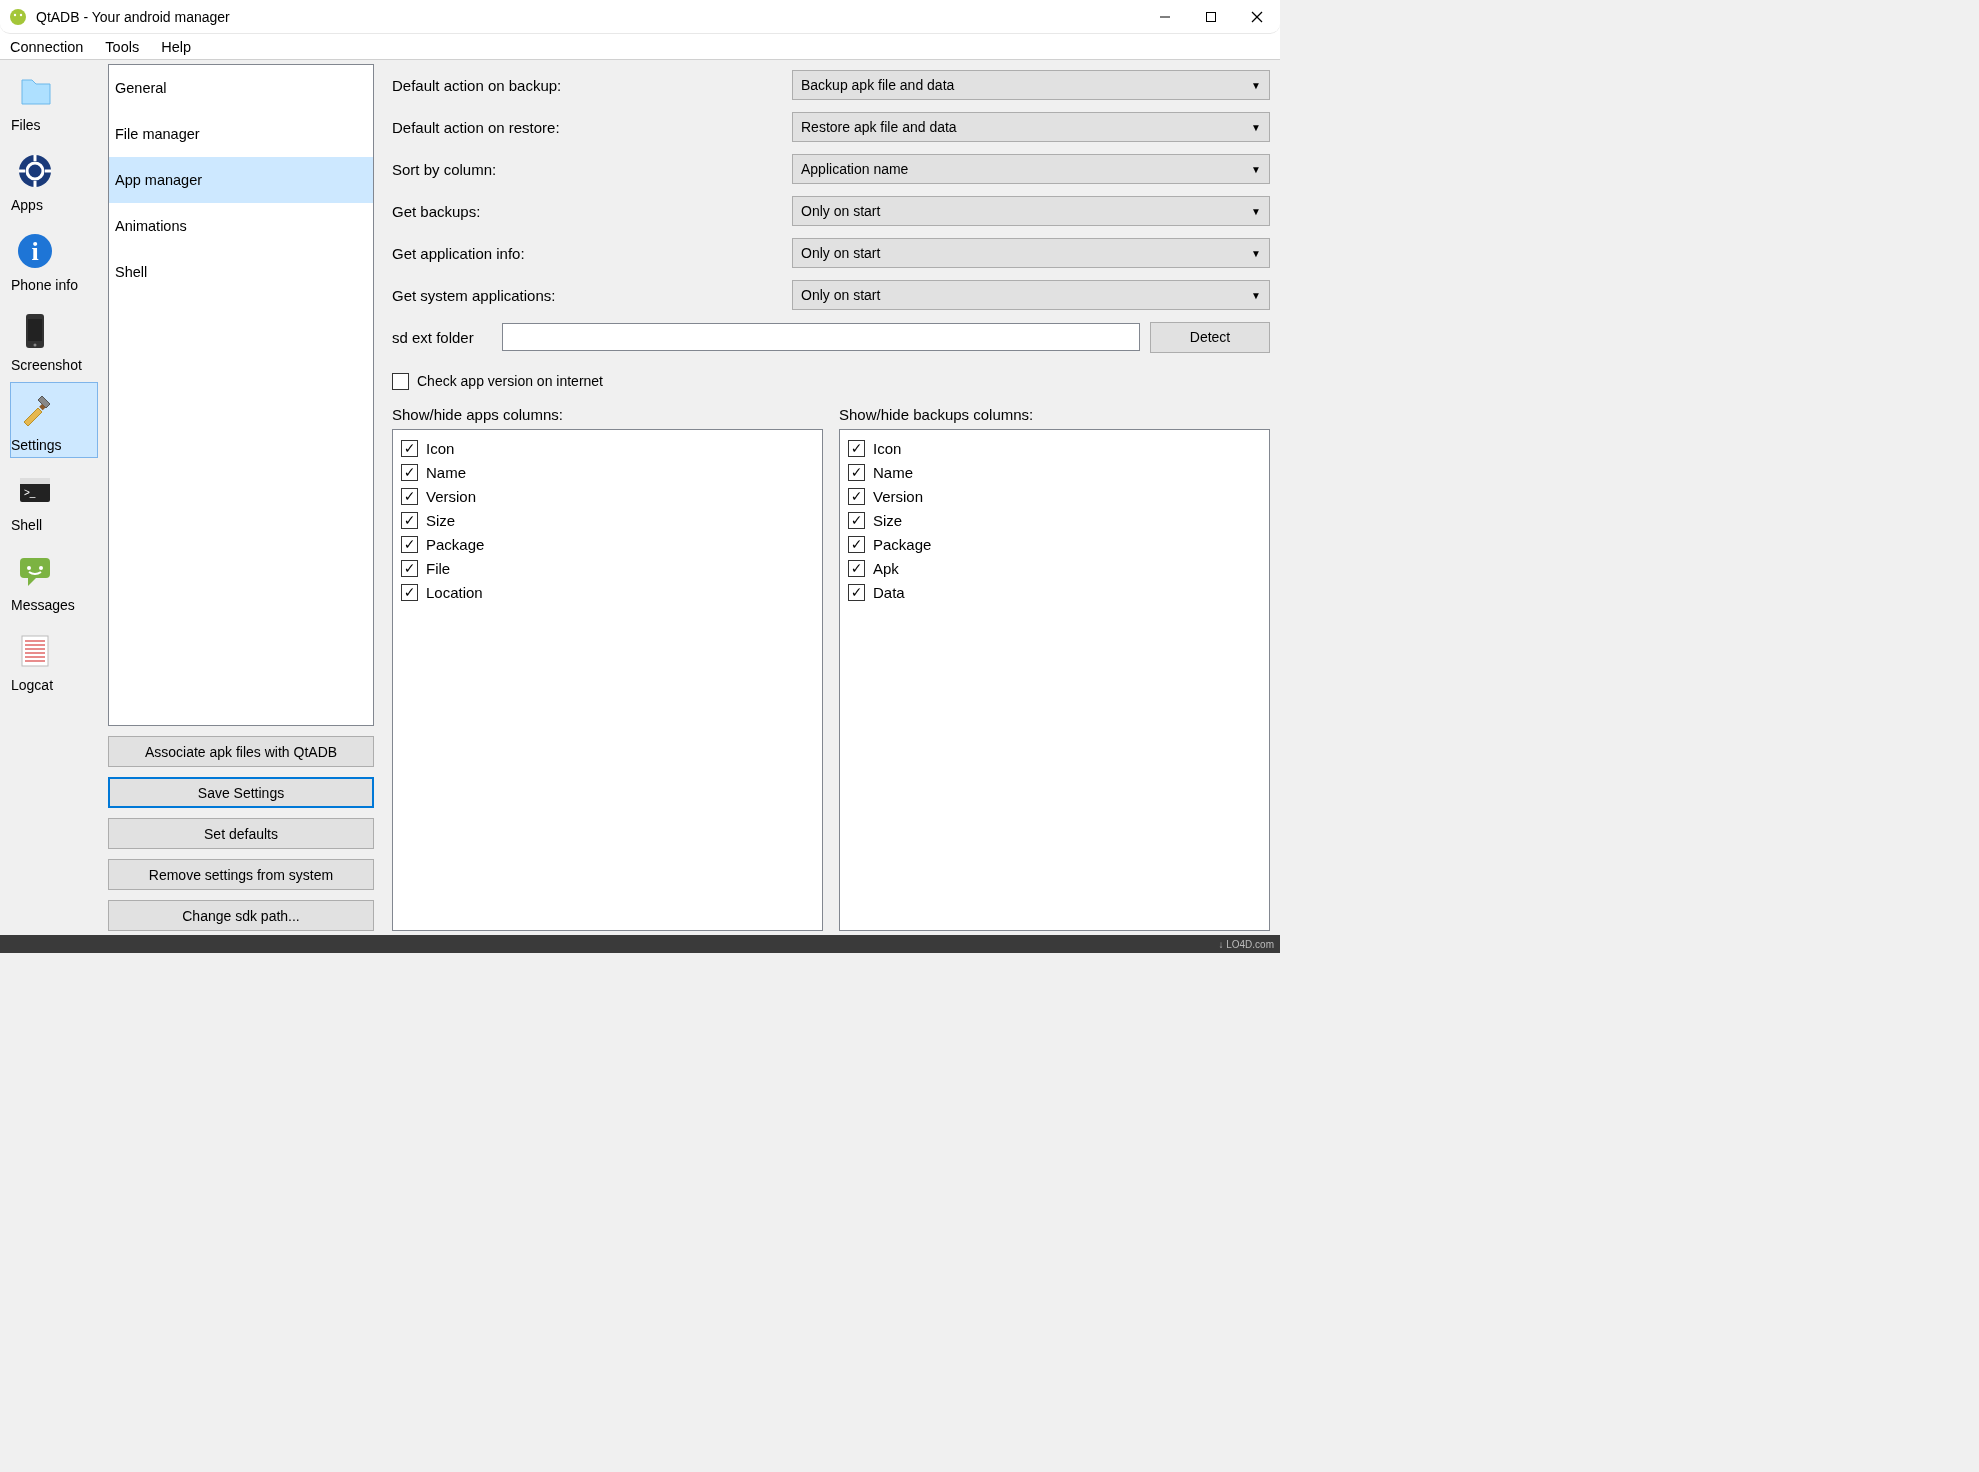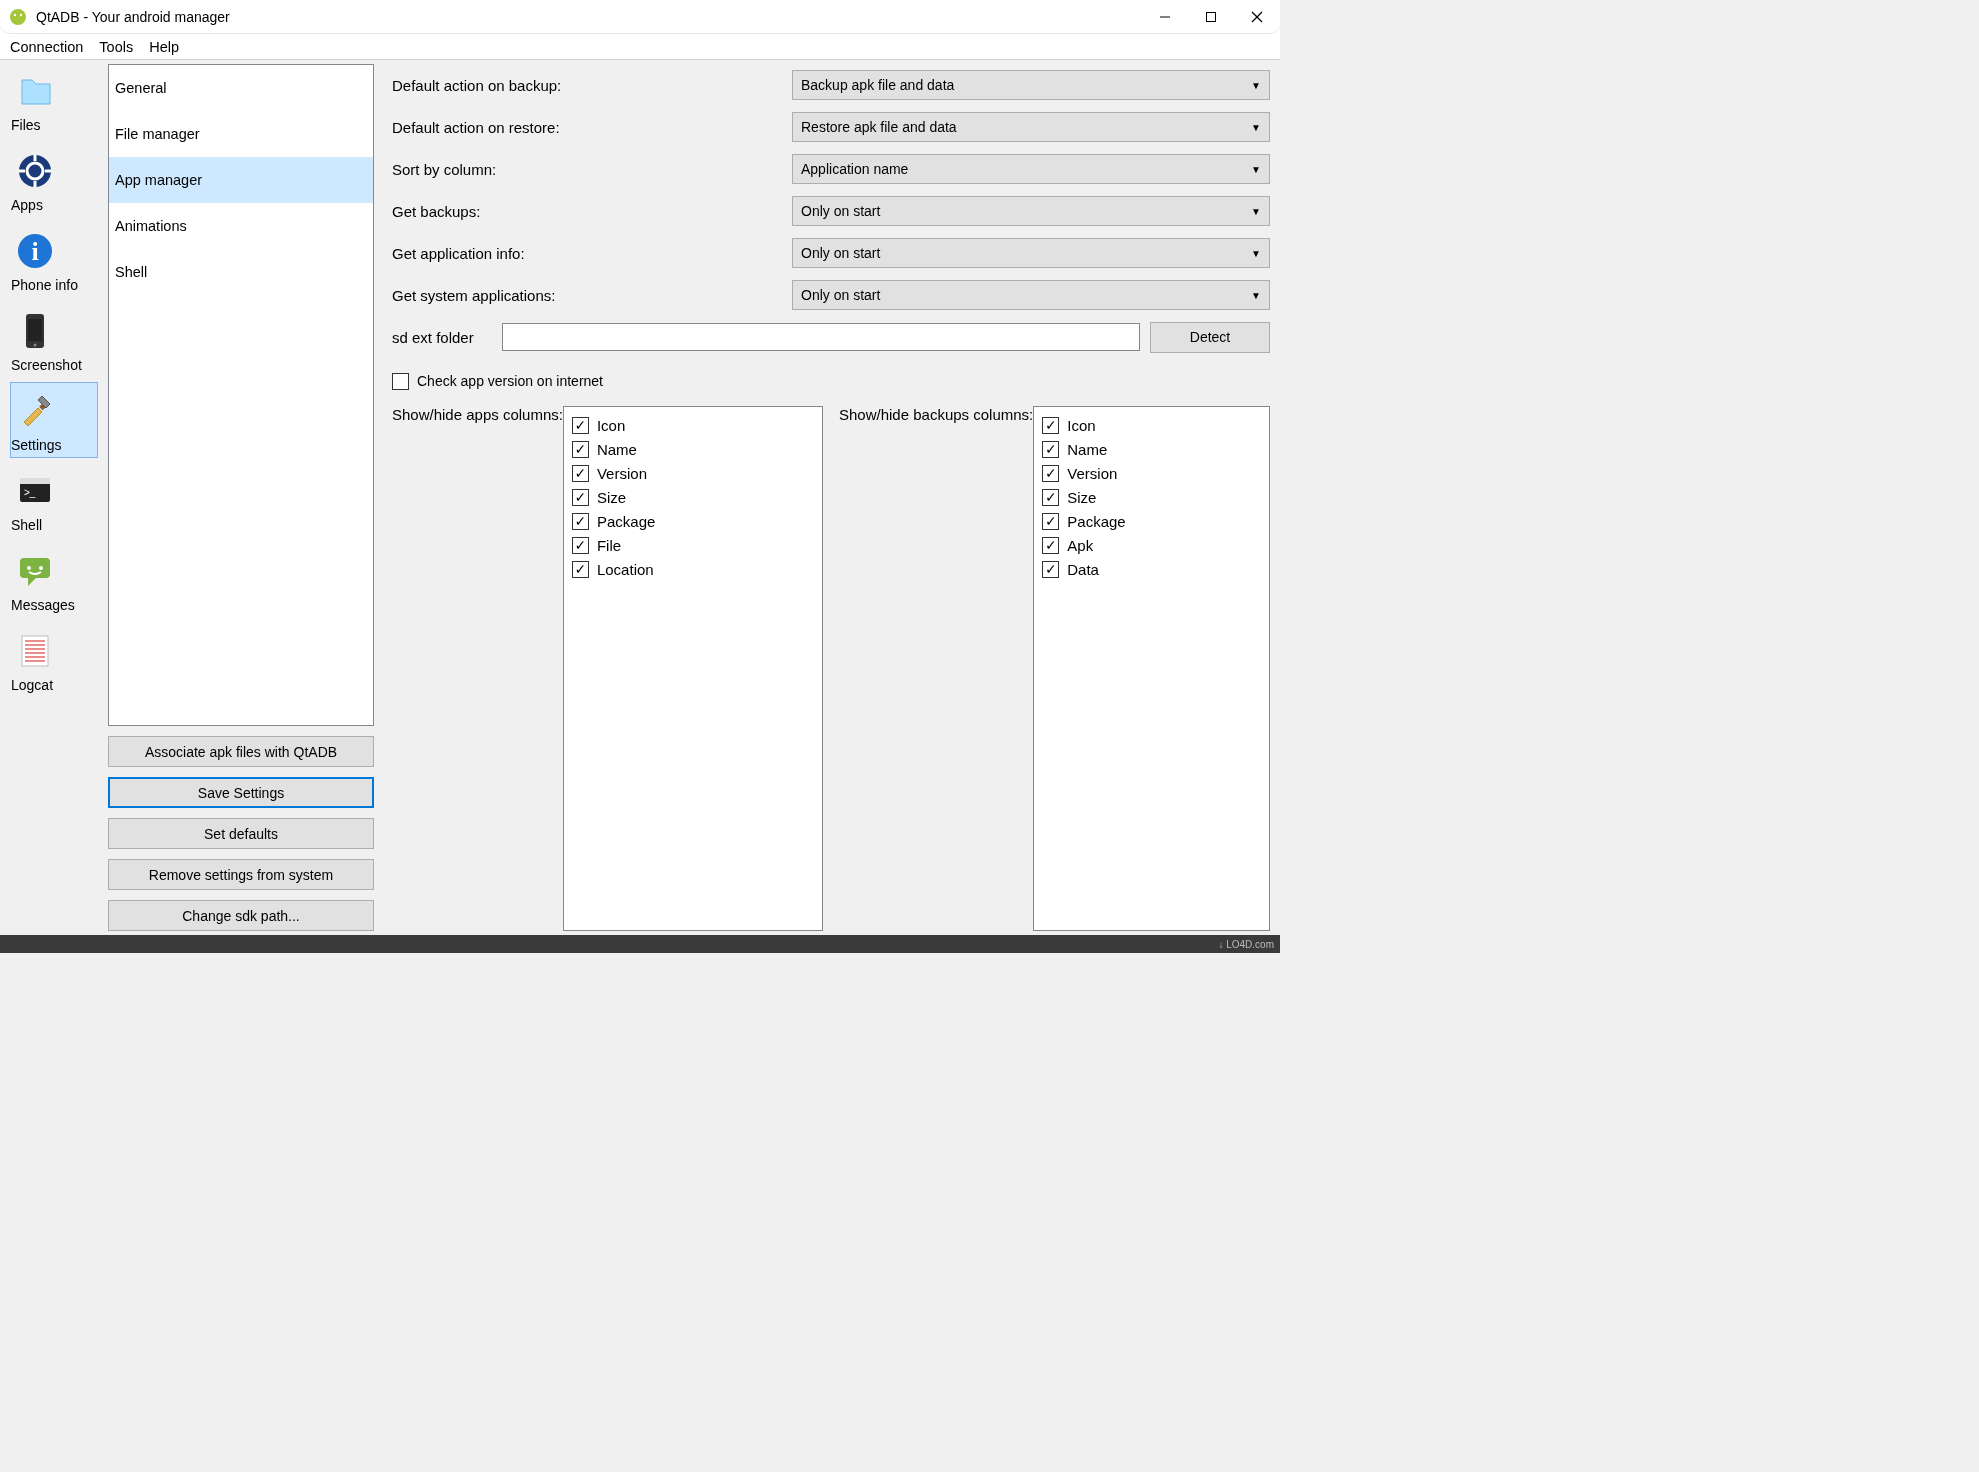--- a/index.html
+++ b/index.html
@@ -43,21 +43,21 @@
   display: flex; align-items: center; justify-content: center;
   font-family: "Segoe MDL2 Assets", sans-serif;
   font-size: 11px;
 }
 .menubar {
   height: 26px;
   background: #fff;
   display: flex;
   align-items: center;
   padding: 0 6px;
-  gap: 8px;
+  gap: 14px;
   border-bottom: 1px solid #d0d0d0;
 }
 .menubar .menu-item { font-size: 14.5px; padding: 2px 4px; }
 .client {
   flex: 1;
   display: flex;
   background: #f0f0f0;
 }
 .sidebar {
   width: 108px;
@@ -185,20 +185,21 @@
 .cols-row {
   display: flex;
   gap: 16px;
   margin-top: 8px;
   flex: 1;
   min-height: 0;
 }
 .col-group {
   flex: 1;
   display: flex;
+  flex-direction: column;
 }
 .col-group .ghead {
   font-size: 15px;
   margin-bottom: 6px;
 }
 .col-group .gbox {
   border: 1px solid #828790;
   background: #fff;
   flex: 1;
   padding: 6px 8px;

